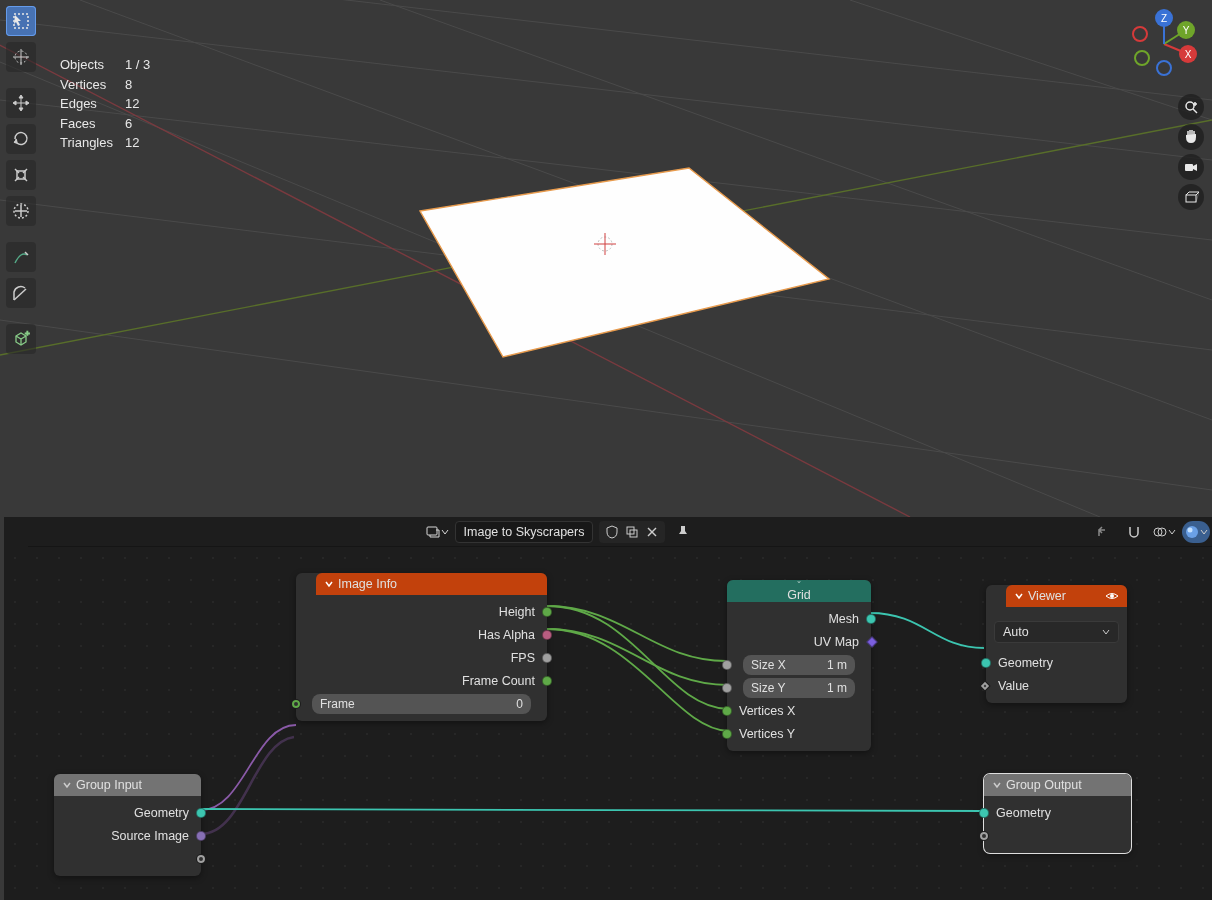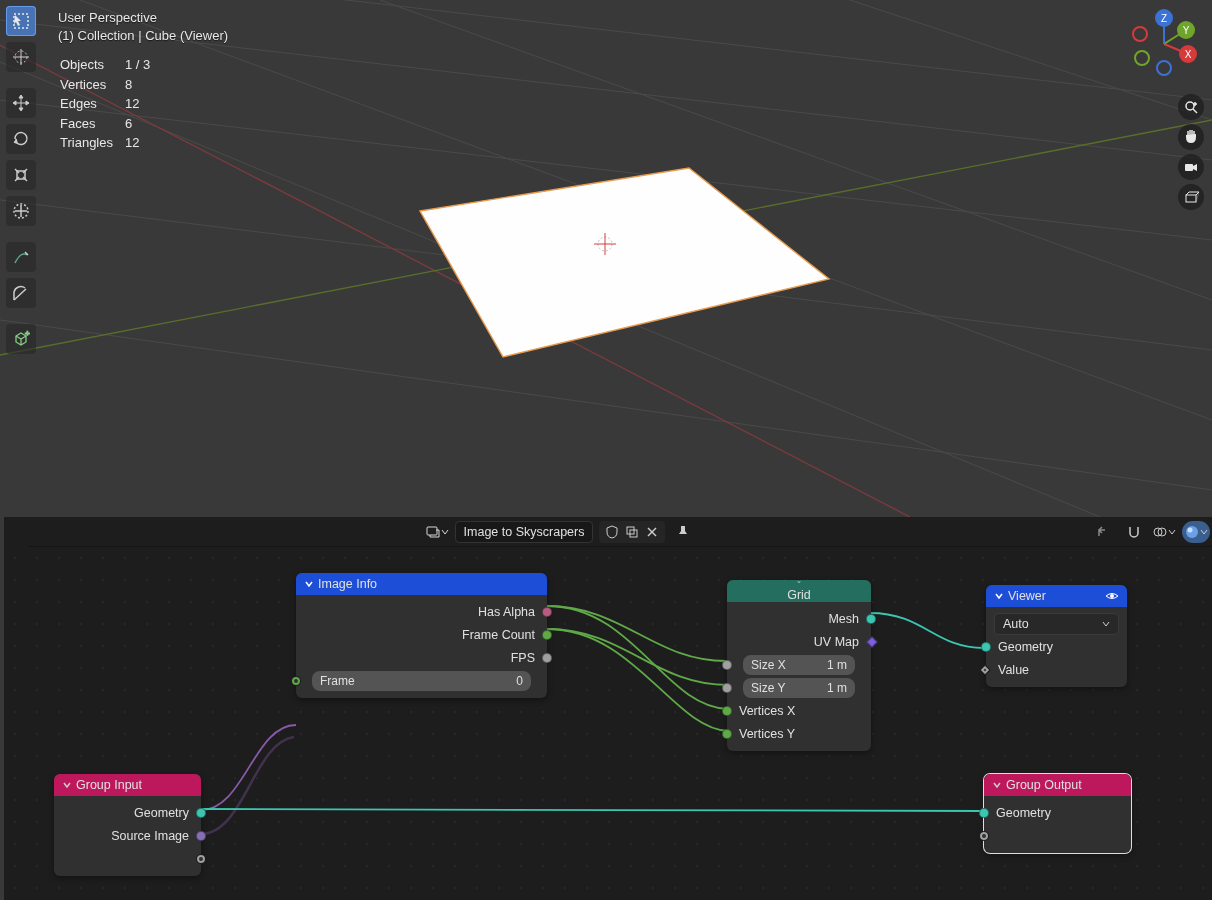--- a/index.html
+++ b/index.html
@@ -50,26 +50,26 @@
   .sock.diamond { border-radius:0; transform:translateY(-50%) rotate(45deg); width:8px; height:8px; }
   .sock.hollow { background:#303030 !important; box-shadow:inset 0 0 0 2px var(--sc); }
   .c-green { --sc:#5fa948; background:#5fa948; }
   .c-grey { --sc:#a0a0a0; background:#a0a0a0; }
   .c-teal { --sc:#3cc5b0; background:#3cc5b0; }
   .c-purple { --sc:#876fb5; background:#876fb5; }
   .c-violet { --sc:#7b5fdf; background:#7b5fdf; }
   .c-rose { --sc:#b85d81; background:#b85d81; }
 
   .numfield { flex:1; height:20px; background:#545454; border-radius:8px; display:flex; align-items:center; justify-content:space-between; padding:0 8px; margin:0 4px; font-size:12px; }
-  .selectfield { height:22px; background:#282828; border:1px solid #3a3a3a; border-radius:4px; display:flex; align-items:center; justify-content:space-between; padding:0 8px; margin:0 8px; font-size:12.5px; }
+  .selectfield { height:22px; background:#282828; border:1px solid #3a3a3a; border-radius:4px; display:flex; align-items:center; justify-content:space-between; padding:0 8px; margin:8px 8px; font-size:12.5px; }
 
   
-  .nh-red { background:#1d4ed8; }
+  .nh-red { background:#c2410c;margin-left:20px; }
   .nh-teal { background:#236e5f;flex-direction:column; }
-  .nh-dark { background:#be185d; }
+  .nh-dark { background:#737373; }
 
   svg.wires { position:absolute; left:0; top:0; pointer-events:none; }
 </style>
 </head>
 <body>
 
 <div class="viewport">
   <svg class="bg" width="1212" height="517">
     <rect width="1212" height="517" fill="#393939"></rect>
 
@@ -158,24 +158,20 @@
     <div style="height:8px"></div>
     <div class="tool-btn">
         <svg viewBox="0 0 20 20" fill="none" stroke="#8c8" stroke-width="1.3">
           <path d="M5 7 L10 4 L15 7 L15 13 L10 16 L5 13 Z"></path>
           <path d="M5 7 L10 10 L15 7 M10 10 L10 16"></path>
           <text x="14" y="7" font-size="8" fill="#8c8">+</text>
         </svg>
       </div>
   </div>
 
-  <div class="overlay-text">
-    <div>User Perspective</div>
-    <div>(1) Collection | Cube (Viewer)</div>
-  </div>
   <div class="stats">
     <table>
       <tbody>
           <tr>
             <td>Objects</td>
             <td>1 / 3</td>
           </tr>
       <tr>
             <td>Vertices</td>
             <td>8</td>
@@ -328,30 +324,34 @@
 
     <div class="node" style="left:292px; top:26px; width:251px">
       <div class="node-head nh-red">
         <svg class="chev" viewBox="0 0 10 10">
             <path d="M2 3 L5 7 L8 3" fill="none" stroke="#fff" stroke-width="1.5"></path>
           </svg>
         <span>Image Info</span>
       </div>
       <div class="node-body">
         <div class="row right">
+            <span>Height</span>
+            <span class="sock out c-green"></span>
+          </div>
+        <div class="row right">
             <span>Has Alpha</span>
             <span class="sock out c-rose"></span>
           </div>
         <div class="row right">
+            <span>FPS</span>
+            <span class="sock out c-grey"></span>
+          </div>
+        <div class="row right">
             <span>Frame Count</span>
             <span class="sock out c-green"></span>
-          </div>
-        <div class="row right">
-            <span>FPS</span>
-            <span class="sock out c-grey"></span>
           </div>
         <div class="row">
             <span class="sock in c-green hollow"></span>
             <div class="numfield">
               <span>Frame</span>
               <span>0</span>
             </div>
           </div>
       </div>
     </div>

